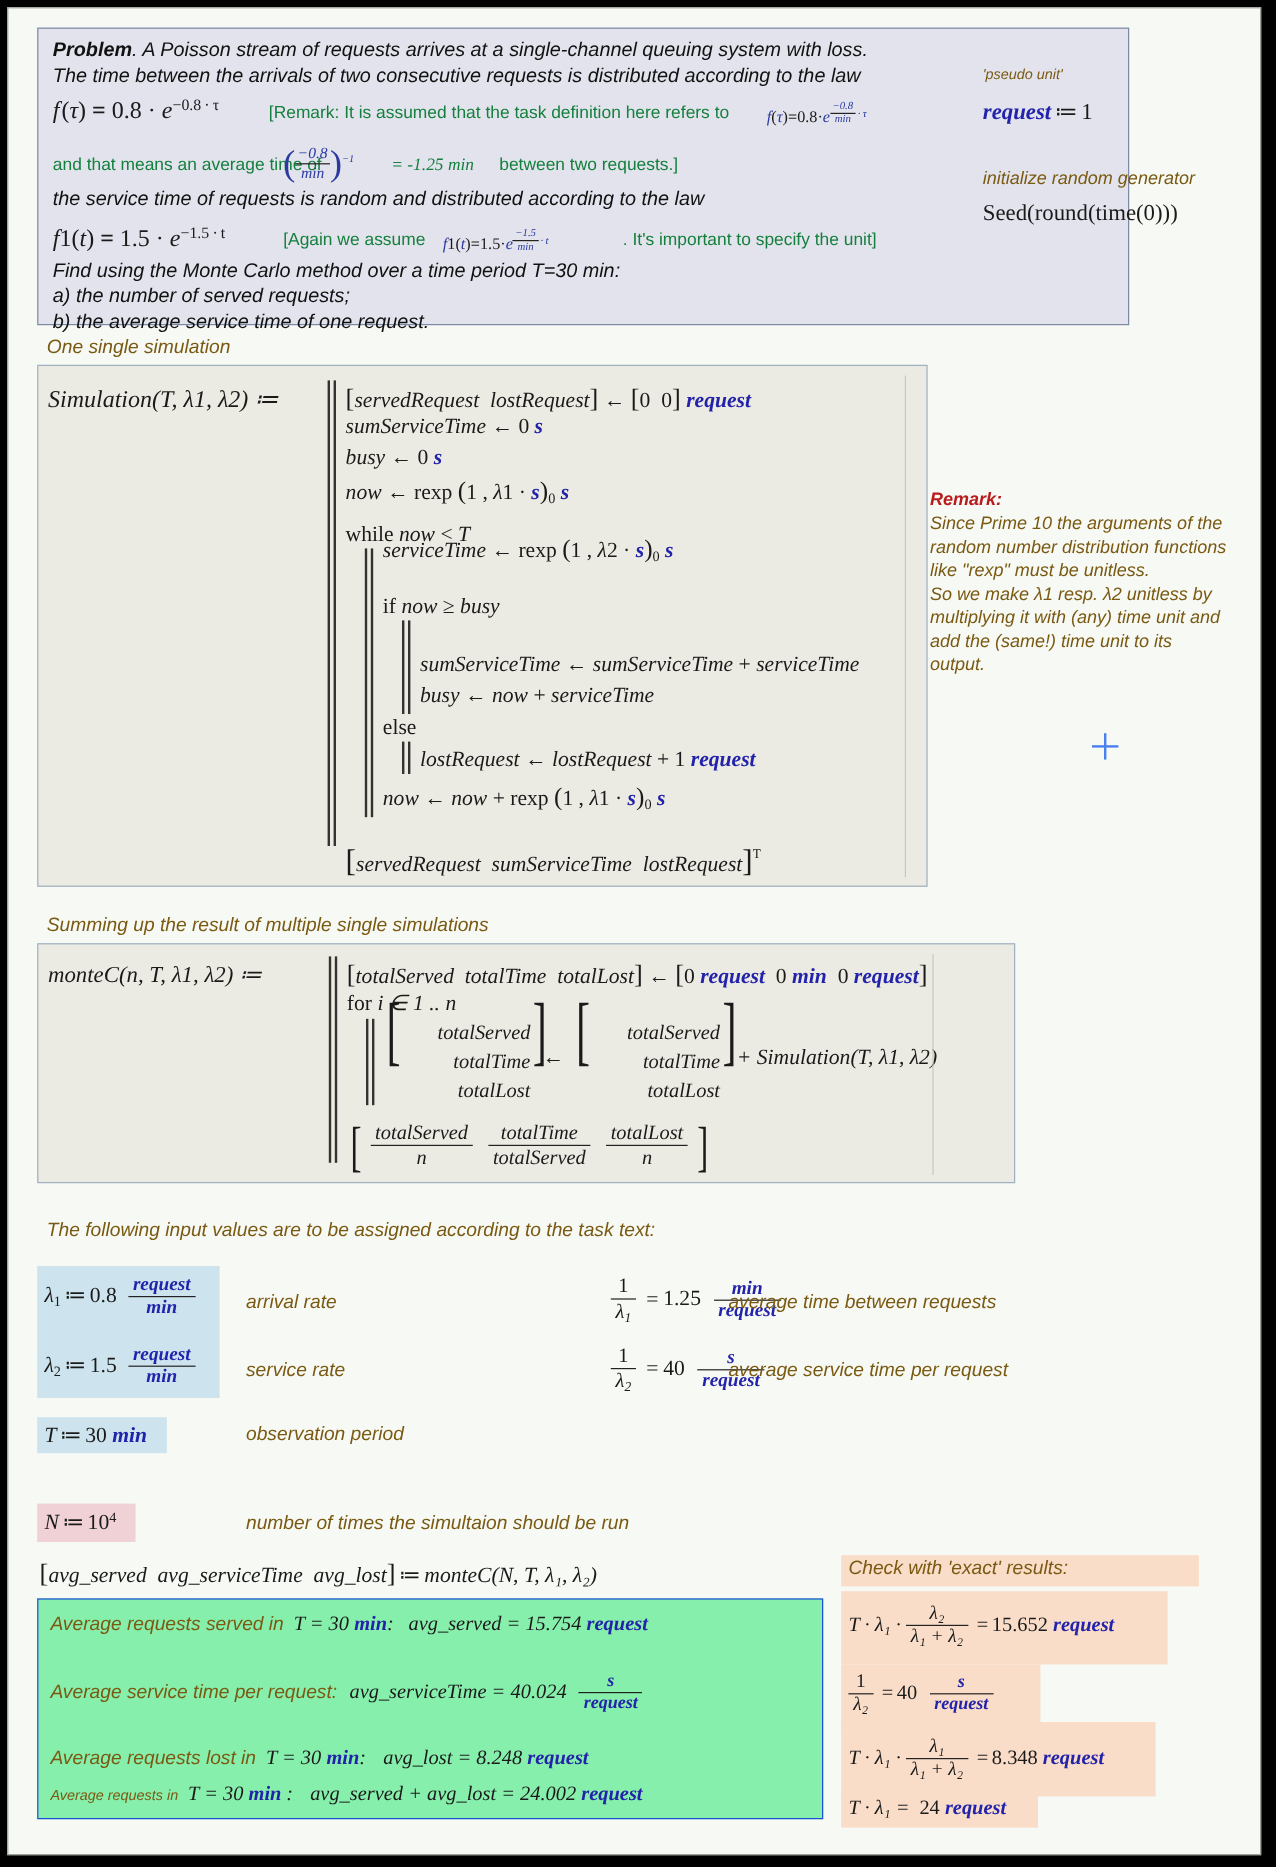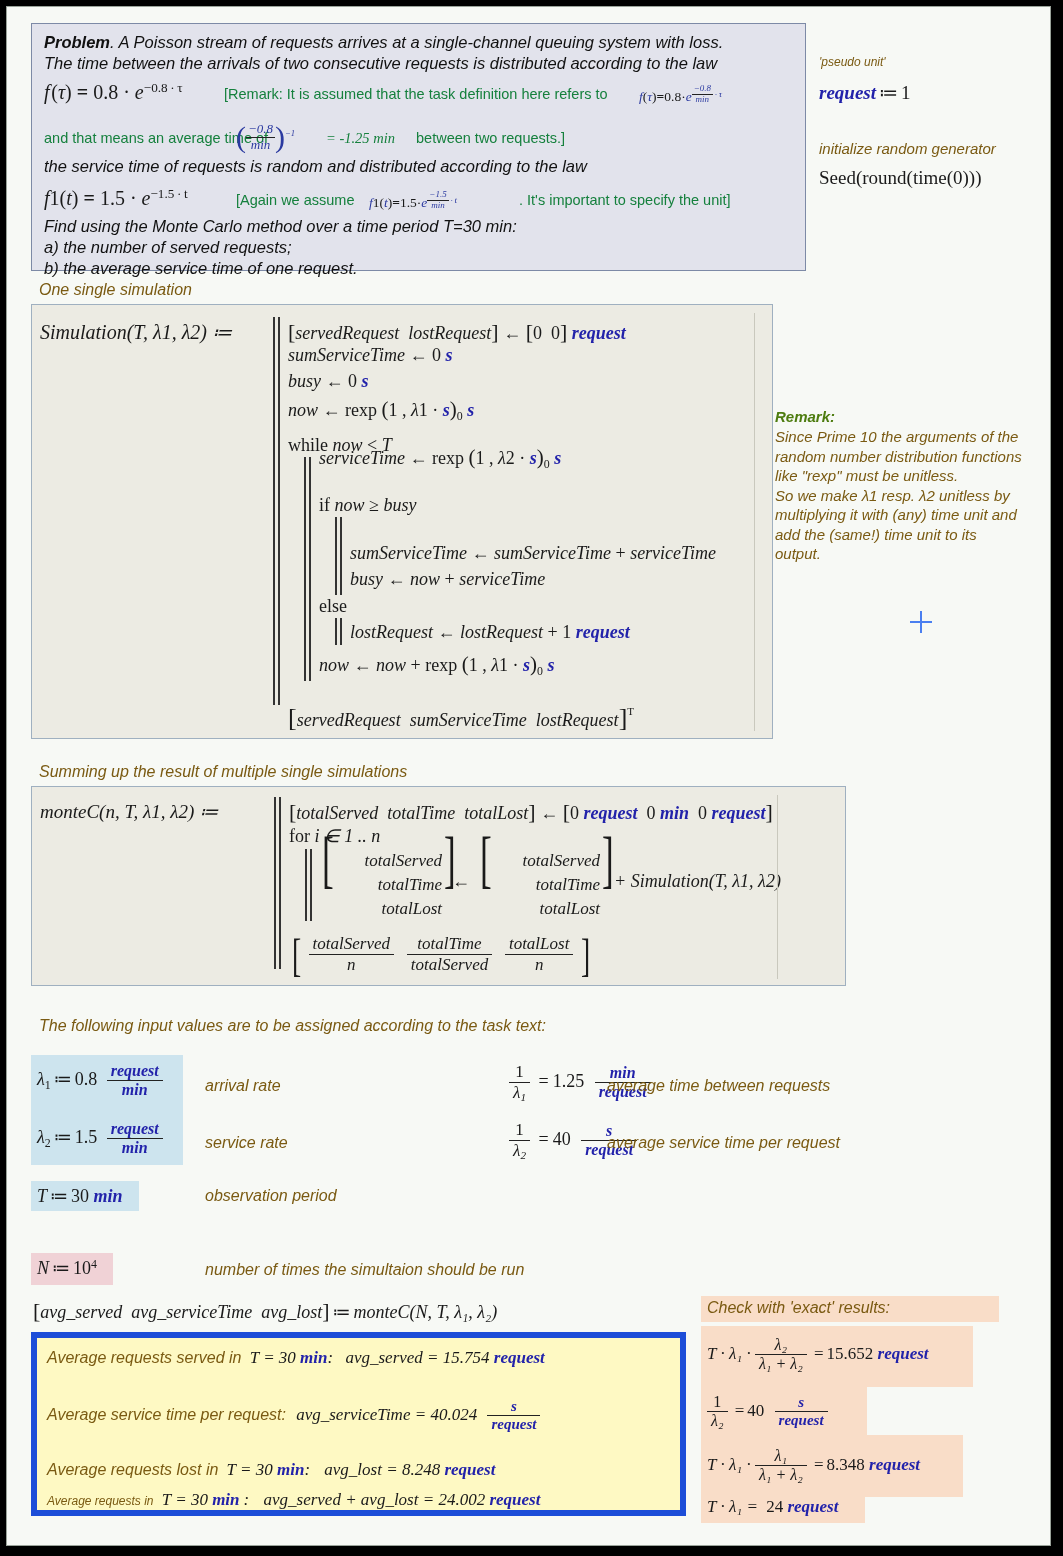--- a/index.html
+++ b/index.html
@@ -16,21 +16,21 @@
     border:1px solid #9aa39a;
     box-sizing:border-box;
     overflow:hidden;
   }
   .abs{position:absolute;}
   
   .m{font-family:"Liberation Serif", serif; font-style:italic; color:#1a1a1a;}
   .mr{font-family:"Liberation Serif", serif; font-style:normal; color:#1a1a1a;}
   .unit{font-family:"Liberation Serif", serif; font-style:italic; font-weight:bold; color:#2222aa;}
   .ann{font-family:"Liberation Sans", sans-serif; font-style:italic; color:#7a5a12;}
-  .annb{font-family:"Liberation Sans", sans-serif; font-style:italic; font-weight:bold; color:#4d7c0f;}
+  .annb{font-family:"Liberation Sans", sans-serif; font-style:italic; font-weight:bold; color:#b91c1c;}
   .sub{font-size:.66em; vertical-align:-.3em;}
   .sup{font-size:.66em; vertical-align:.5em;}
   
   .frac{display:inline-block; text-align:center; vertical-align:middle; line-height:1.15;}
   .frac > .num{display:block; padding:0 4px; border-bottom:1px solid #222;}
   .frac > .den{display:block; padding:0 4px;}
   .fracS{display:inline-block; text-align:center; vertical-align:middle; line-height:1.1; font-size:.62em;}
   .fracS > .num{display:block; border-bottom:1px solid #222; padding:0 2px;}
   .fracS > .den{display:block; padding:0 2px;}
 
@@ -38,38 +38,38 @@
   .problembox{
     background:#e2e3ec; border:1px solid #7d8aa6;
     padding:8px 12px 10px 12px; box-sizing:border-box;
   }
   .algbox{
     background:#ecebe3; border:1px solid #9fb0c0;
     box-sizing:border-box;
   }
   .bluebox{background:#cde4ee;}
   .pinkbox{background:#f0d2d6;}
-  .greenbox{background:#fef9c3; border:6px solid #1d4ed8; box-sizing:border-box;padding-left:48px;}
+  .greenbox{background:#86efac; border:1px solid #1d4ed8; box-sizing:border-box;padding-left:48px;}
   .orangebox{background:#f9ddc8;}
 
   .prob-line{font-family:"Liberation Sans", sans-serif; font-style:italic; color:#111; font-size:16.5px; line-height:21px; white-space:nowrap;}
   .prob-line b{font-weight:bold;}
   .remark-blue{color:#15803d; font-family:"Liberation Sans", sans-serif; font-style:normal; font-size:14.5px;}
 
   
   .bar{position:absolute; background:#333;}
 
   .bigbr{font-family:"Liberation Serif",serif; font-style:normal;}
 </style>
 </head>
 <body>
 
 <div id="page">
 
-  <div class="abs problembox" style="left:24px; top:16px; width:775px; height:248px;">
+  <div class="abs problembox" style="left:24px; top:16px; width:910px; height:248px;">
     <div class="prob-line">
       <b>Problem</b><span>. A Poisson stream of requests arrives at a single-channel queuing system with loss.</span>
     </div>
     <div class="prob-line">The time between the arrivals of two consecutive requests is distributed according to the law</div>
 
     <div class="abs" style="left:12px; top:50px; width:760px; height:40px;">
       <span class="abs m" style="left:0; top:6px; font-size:20px; white-space:nowrap;">
         <i>f</i> <span class="mr">(</span><i>τ</i><span class="mr">)</span> <b class="mr">=</b> <span class="mr">0.8</span> <span class="mr">·</span> <i>e</i><span class="sup mr">−0.8 · τ</span>
       </span>
       <span class="abs remark-blue" style="left:180px; top:12px; white-space:nowrap;">[Remark: It is assumed that the task definition here refers to</span>

